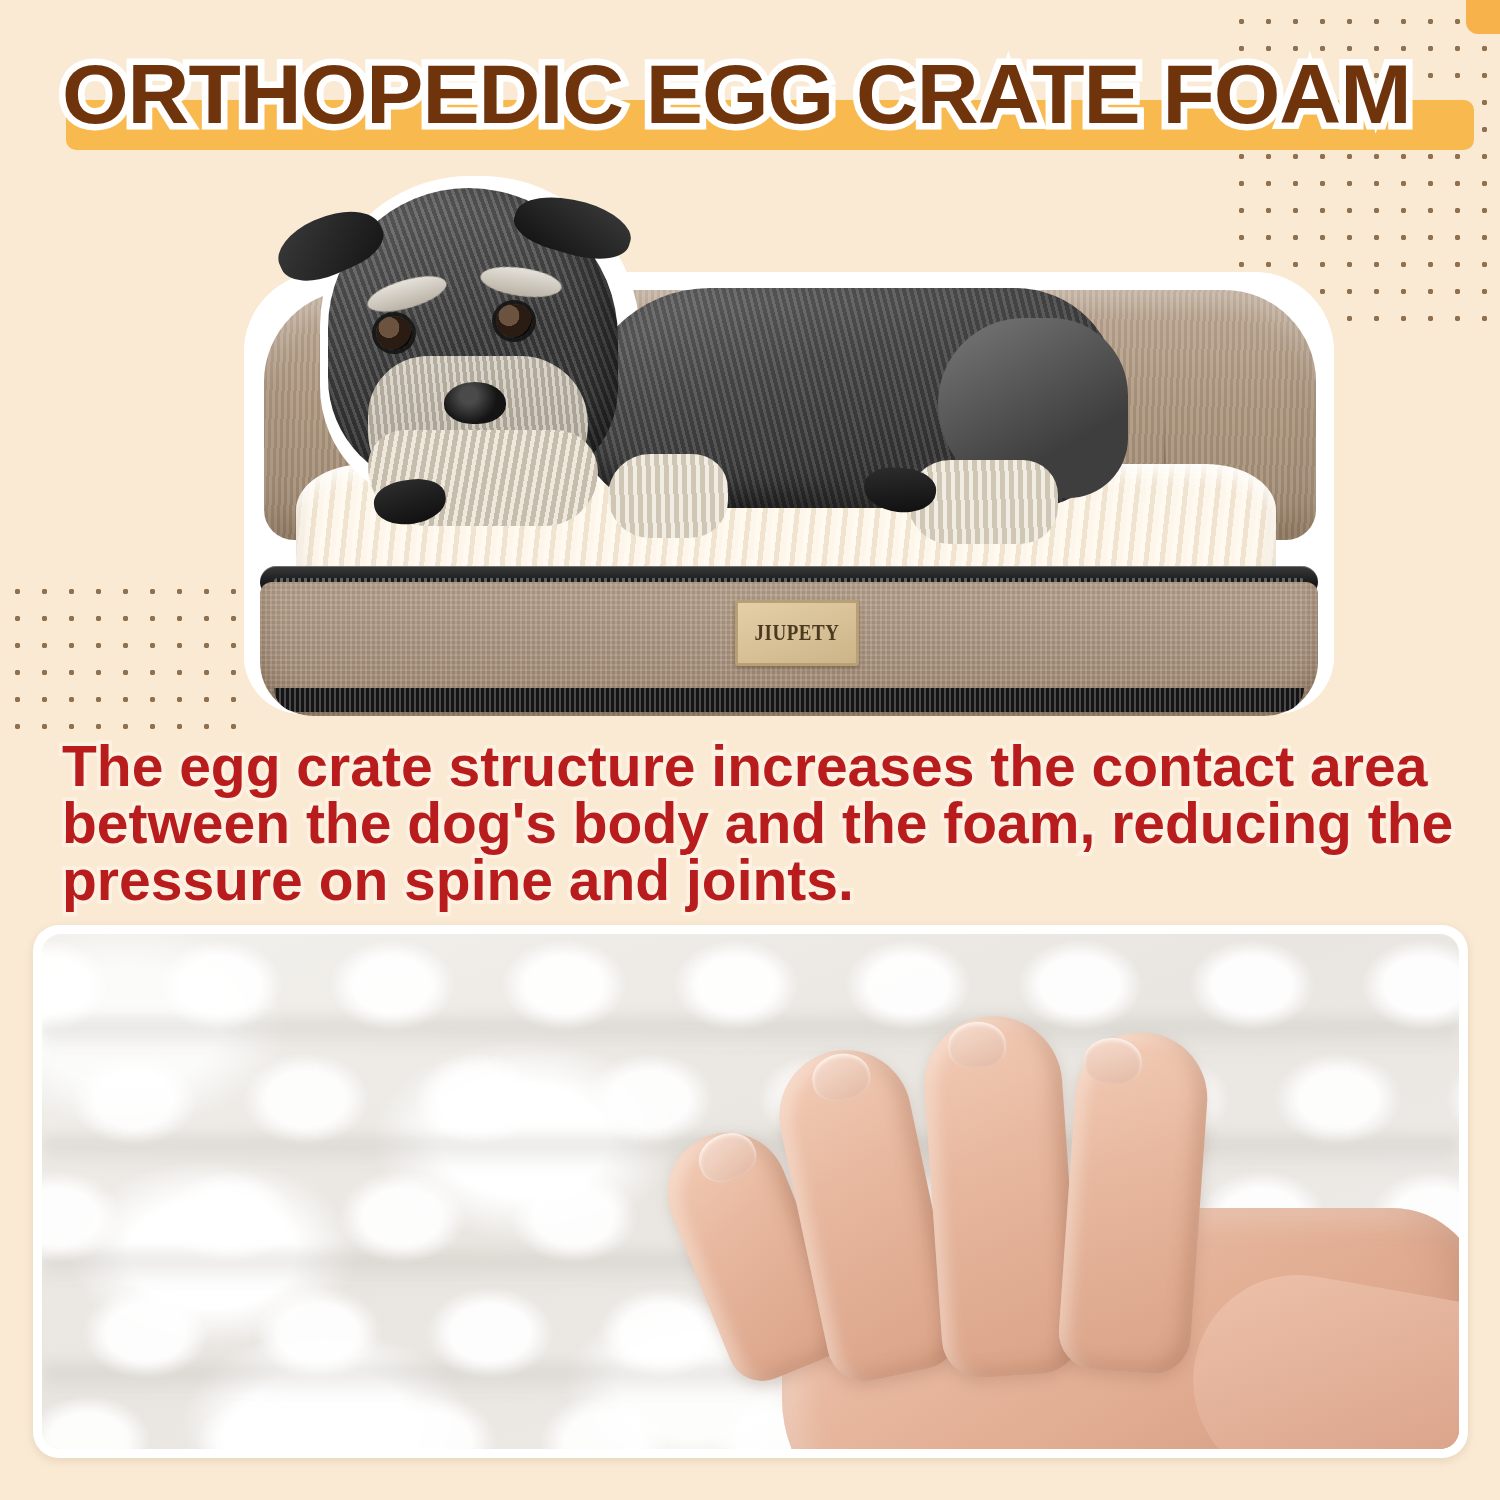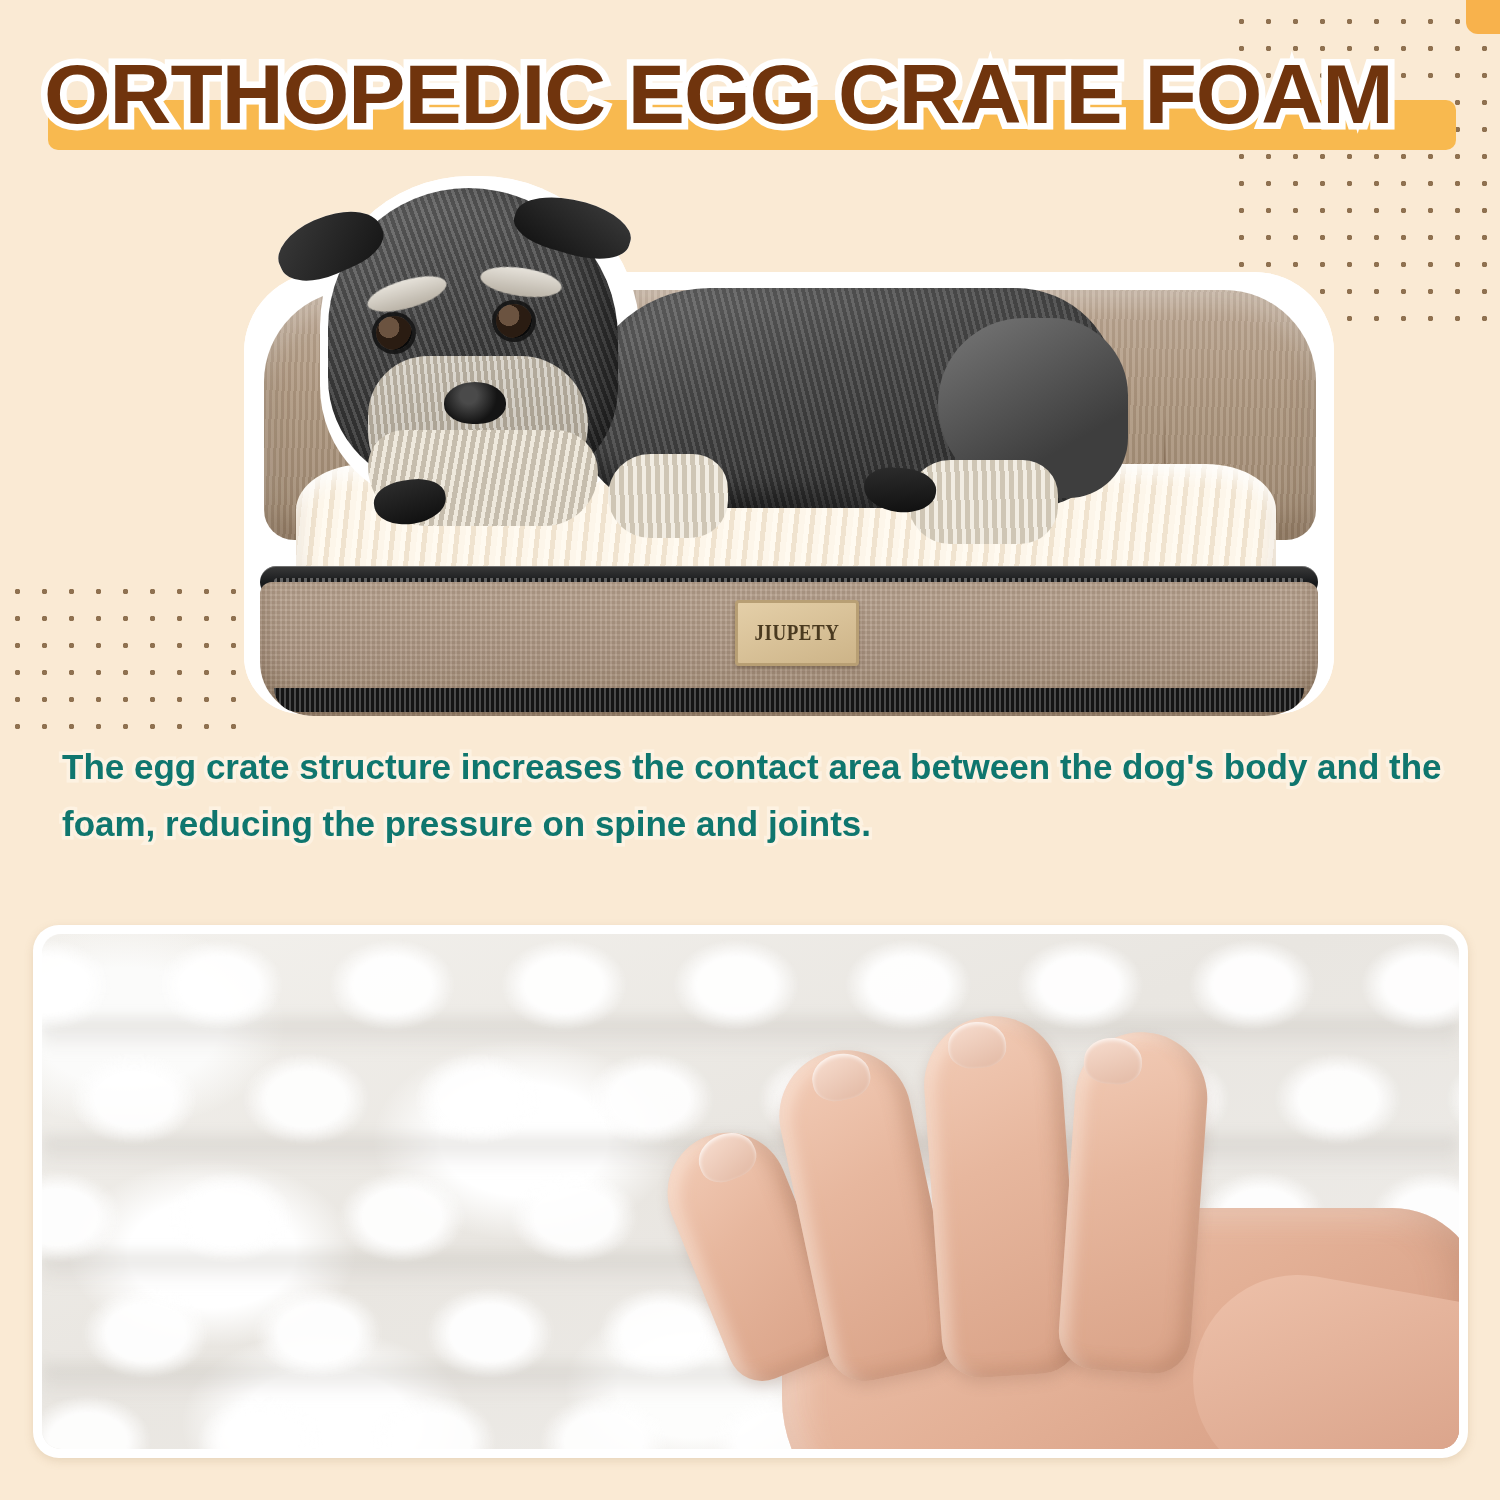--- a/index.html
+++ b/index.html
@@ -32,21 +32,21 @@
     position:absolute;
     right:0; top:0;
     width:34px; height:34px;
     background:#f8b24c;
     border-bottom-left-radius:12px;
   }
 
   
   #headline-wrap {
     position:absolute;
-    left:44px; top:42px;
+    left:62px; top:42px;
     width:1420px; height:112px;
   }
   #headline-bar {
     position:absolute;
     left:4px; top:58px;
     width:1408px; height:50px;
     background:#f8b94f;
     border-radius:10px;
   }
   #headline-text {
@@ -280,24 +280,24 @@
     width:320px; height:330px;
     border-radius:150px 160px 110px 120px;
     background:#ffffff;
   }
 
   
   #paragraph {
     position:absolute;
     left:62px; top:738px;
     width:1400px;
-    font-size:35px;
+    font-size:57px;
     font-weight:bold;
     line-height:57px;
-    color:#0f766e;
+    color:#b91c1c;
     -webkit-text-stroke:7px #fdf2e2;
     paint-order:stroke fill;
   }
 
   
   #foam-panel {
     position:absolute;
     left:33px; top:925px;
     width:1435px; height:533px;
     background:#ffffff;

